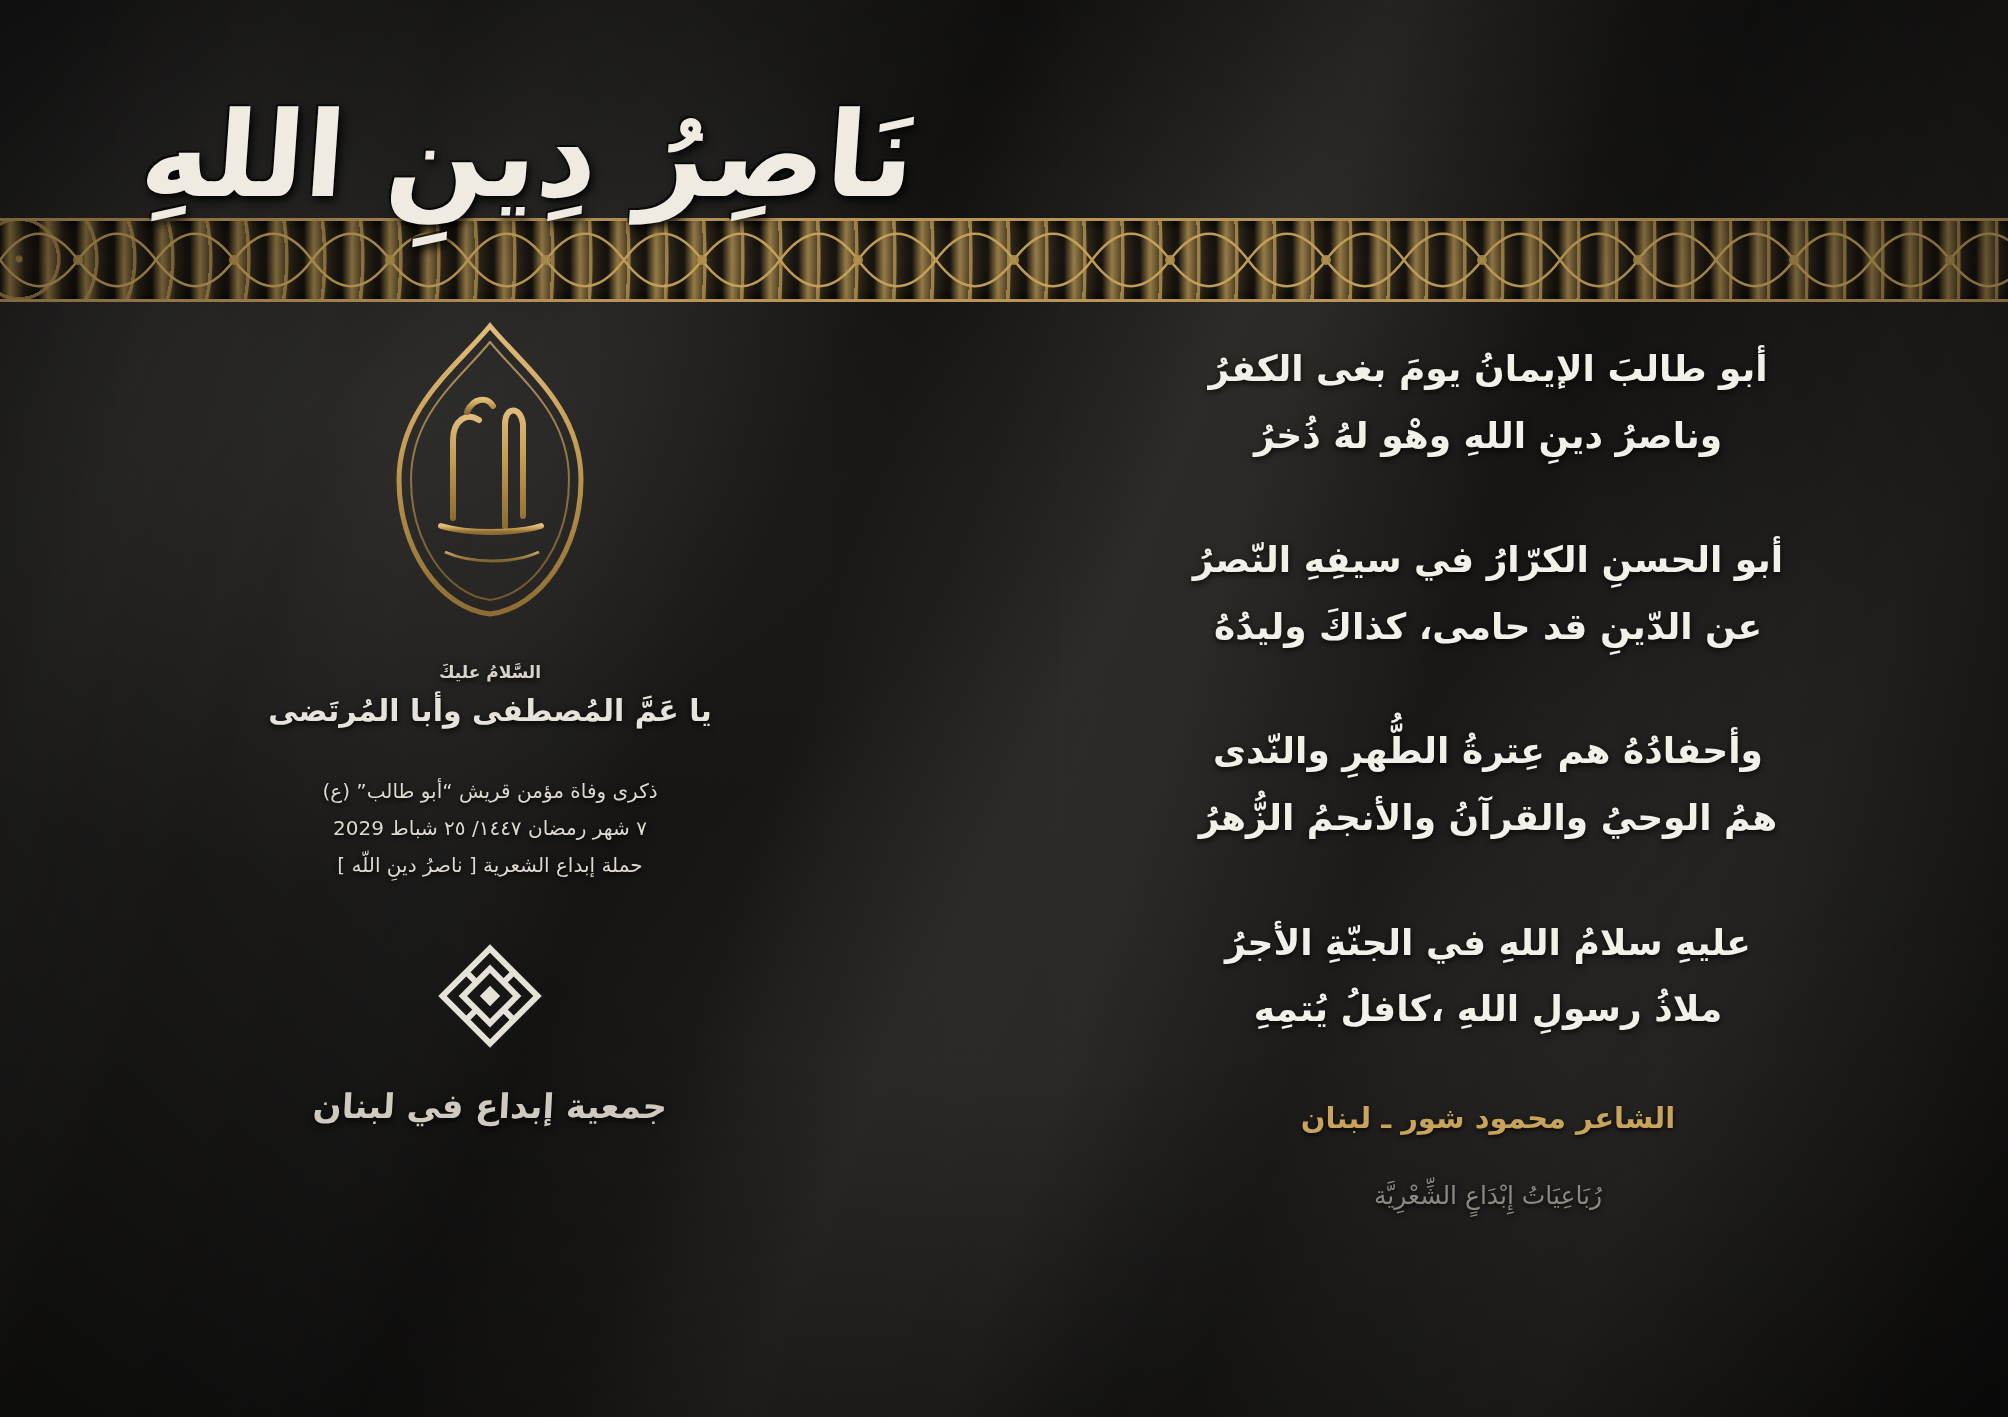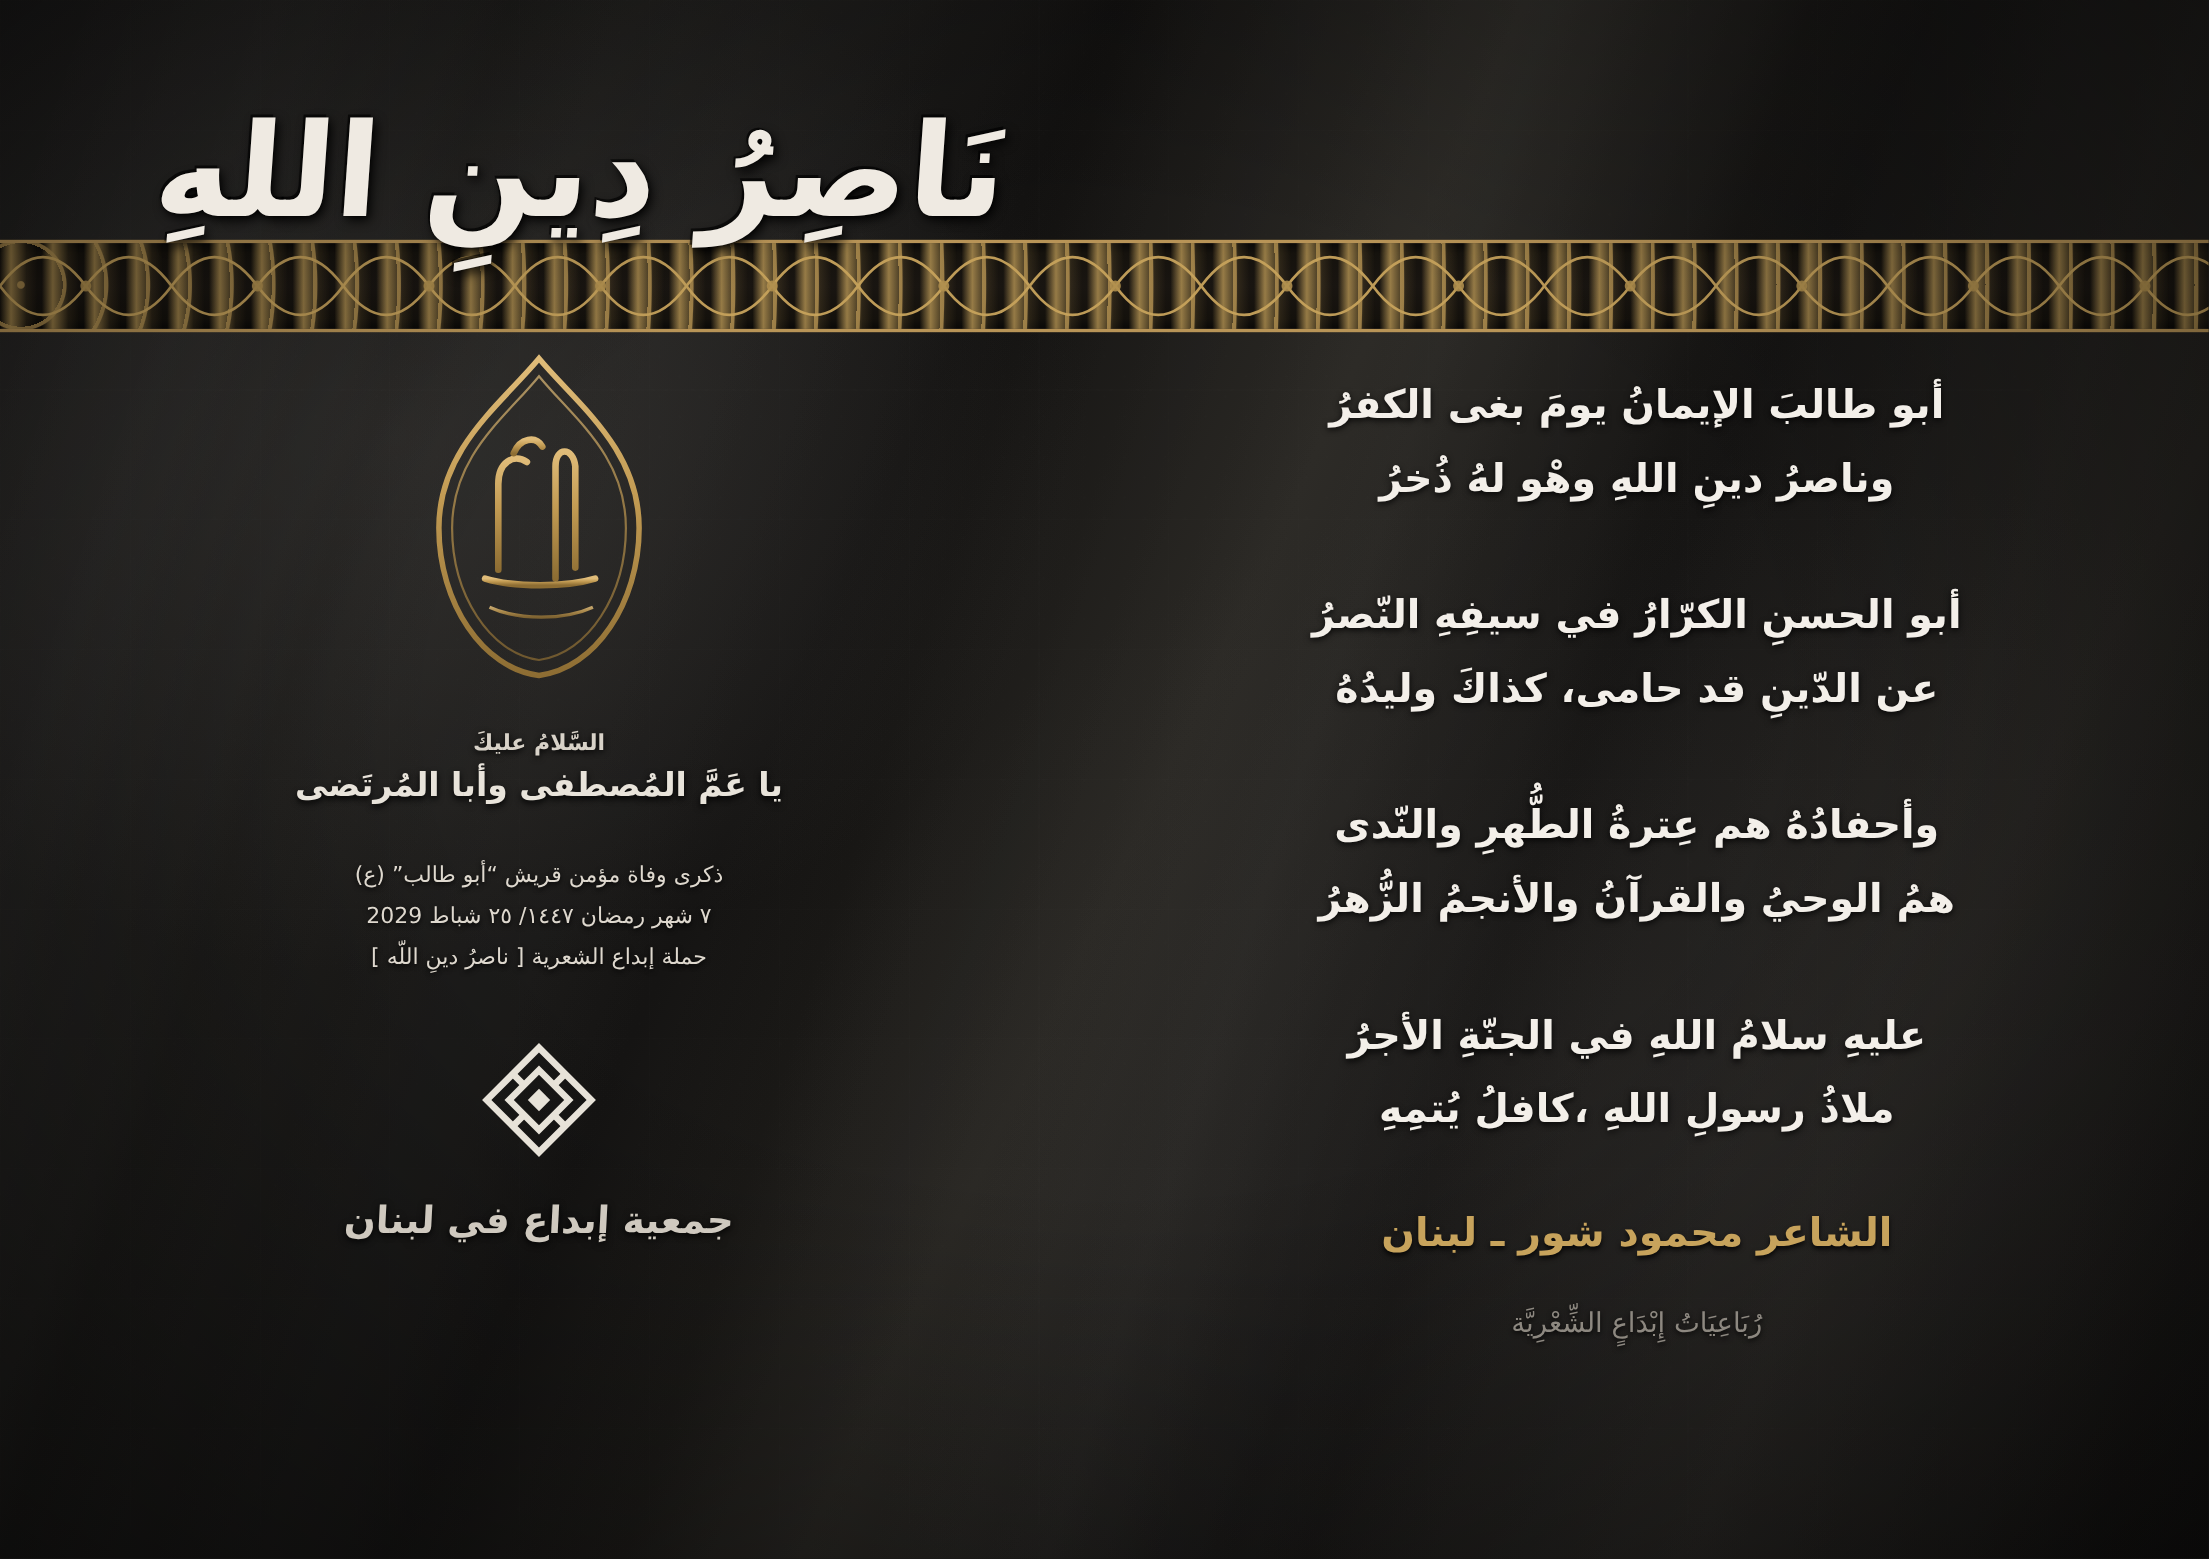--- a/index.html
+++ b/index.html
@@ -134,21 +134,21 @@
     color: #f3efe9;
     font-size: 36px;
     font-weight: bold;
     line-height: 1.85;
     text-shadow: 0 2px 6px rgba(0,0,0,0.85);
     direction: rtl;
   }
   .poet {
     margin-top: 12px;
     color: #c7a35c;
-    font-size: 36px;
+    font-size: 29px;
     font-weight: bold;
     text-shadow: 0 2px 5px rgba(0,0,0,0.8);
   }
   .series {
     margin-top: 46px;
     color: #8d8880;
     font-size: 25px;
     letter-spacing: 1px;
     text-shadow: 0 2px 5px rgba(0,0,0,0.8);
   }
@@ -172,21 +172,21 @@
   .salam {
     margin-top: 36px;
     color: #e8e3da;
     font-size: 30px;
     font-weight: bold;
     line-height: 1.5;
     text-shadow: 0 2px 6px rgba(0,0,0,0.9);
   }
   .salam .small {
     display: block;
-    font-size: 20px;
+    font-size: 17px;
     color: #d8d2c8;
     letter-spacing: 1px;
     margin-bottom: 2px;
     margin-top: 20px;
   }
 
   .meta {
     margin-top: 40px;
     color: #ded8ce;
     font-size: 20px;

